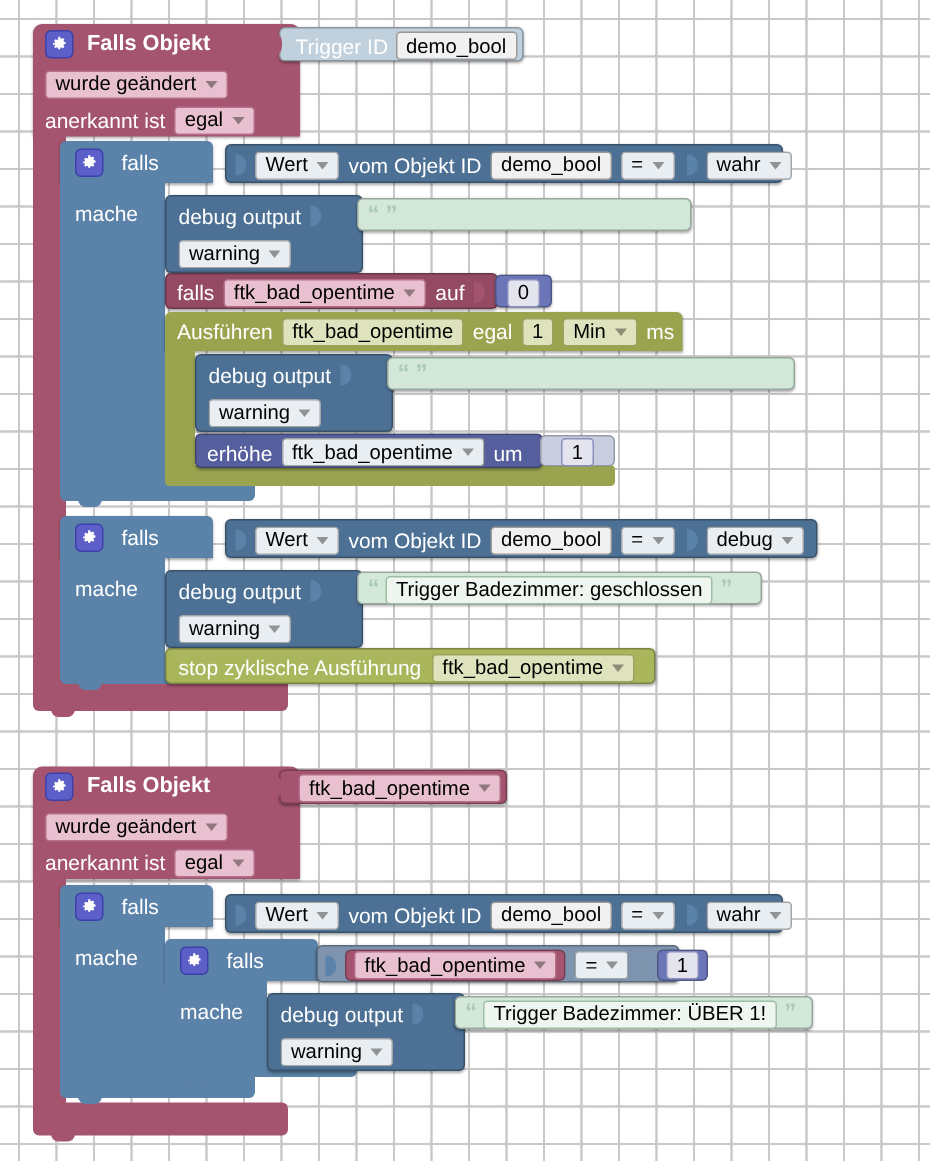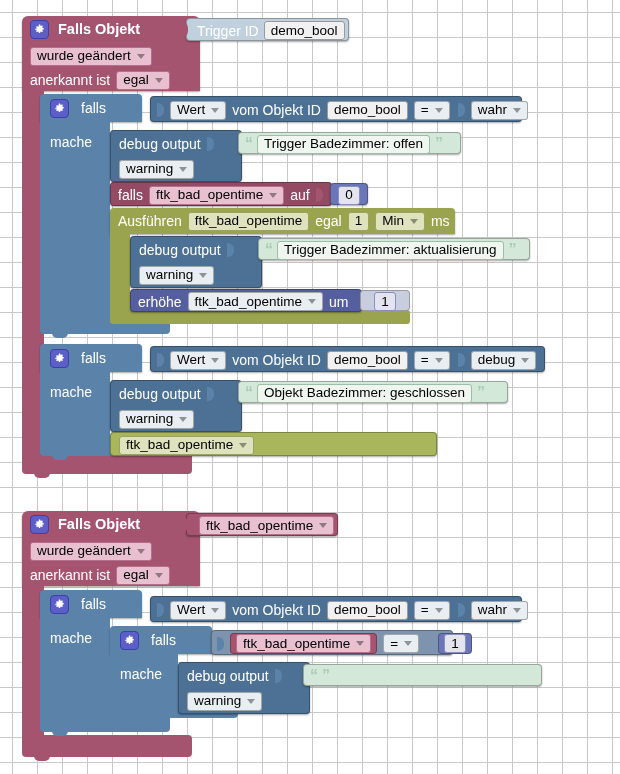--- a/index.html
+++ b/index.html
@@ -987,21 +987,20 @@
       <span class="fld">
         <span>warning</span>
           <i class="caret"></i>
       </span>
     </div>
   </div>
 
   <div class="blk c-text outl-d shadow" style="left:238px;top:132px;width:223px;height:22px;color:#000;">
     <div class="row" style="height:22px;padding:0 6px;gap:5px;">
       <span class="quote g">“</span>
-      <span class="fld mint">Trigger Badezimmer: offen</span>
       <span class="quote g">”</span>
     </div>
   </div>
 
   <div class="blk c-hat-d outl-d shadow" style="left:110px;top:182px;width:222px;height:24px;">
     <div class="row" style="height:24px;padding:0 7px;gap:6px;">
       <span class="lbl">falls</span>
       <span class="fld pink">
         <span>ftk_bad_opentime</span>
           <i class="caret"></i>
@@ -1042,21 +1041,20 @@
     <div class="row" style="height:24px;padding:0 8px;">
       <span class="fld">
         <span>warning</span>
           <i class="caret"></i>
       </span>
     </div>
   </div>
   <div class="blk c-text outl-d shadow" style="left:258px;top:238px;width:272px;height:22px;color:#000;">
     <div class="row" style="height:22px;padding:0 6px;gap:5px;">
       <span class="quote g">“</span>
-      <span class="fld mint">Trigger Badezimmer: aktualisierung</span>
       <span class="quote g">”</span>
     </div>
   </div>
 
   <div class="blk c-var outl-d shadow" style="left:130px;top:289px;width:232px;height:23px;">
     <div class="row" style="height:23px;padding:0 7px;gap:6px;">
       <span class="lbl">erhöhe</span>
       <span class="fld">
         <span>ftk_bad_opentime</span>
           <i class="caret"></i>
@@ -1123,27 +1121,28 @@
     <div class="row" style="height:24px;padding:0 8px;">
       <span class="fld">
         <span>warning</span>
           <i class="caret"></i>
       </span>
     </div>
   </div>
   <div class="blk c-text outl-d shadow" style="left:238px;top:381px;width:270px;height:22px;color:#000;">
     <div class="row" style="height:22px;padding:0 6px;gap:5px;">
       <span class="quote g">“</span>
-      <span class="fld mint">Objekt Badezimmer: geschlossen</span>
+      <span class="fld mint">Trigger Badezimmer: geschlossen</span>
       <span class="quote g">”</span>
     </div>
   </div>
 
   <div class="blk c-olive-l outl-d shadow" style="left:110px;top:432px;width:327px;height:24px;">
     <div class="row" style="height:24px;padding:0 8px;gap:7px;">
+      <span class="lbl">stop zyklische Ausführung</span>
       <span class="fld olive">
         <span>ftk_bad_opentime</span>
           <i class="caret"></i>
       </span>
     </div>
   </div>
 
   <div class="blk c-hat shadow" style="left:22px;top:511px;width:178px;height:75px;border-radius:6px 6px 0 0;"></div>
   <div class="blk c-hat" style="left:22px;top:581px;width:22px;height:158px;border-radius:0;"></div>
   <div class="blk c-hat" style="left:22px;top:735px;width:170px;height:22px;border-radius:0 4px 4px 4px;"></div>
@@ -1285,17 +1284,18 @@
     <div class="row" style="height:24px;padding:0 8px;">
       <span class="fld">
         <span>warning</span>
           <i class="caret"></i>
       </span>
     </div>
   </div>
   <div class="blk c-text outl-d shadow" style="left:303px;top:664px;width:239px;height:22px;color:#000;">
     <div class="row" style="height:22px;padding:0 6px;gap:5px;">
       <span class="quote g">“</span>
+      <span class="fld mint">Trigger Badezimmer: ÜBER 1!</span>
       <span class="quote g">”</span>
     </div>
   </div>
 
 </div>
 
 </body></html>

